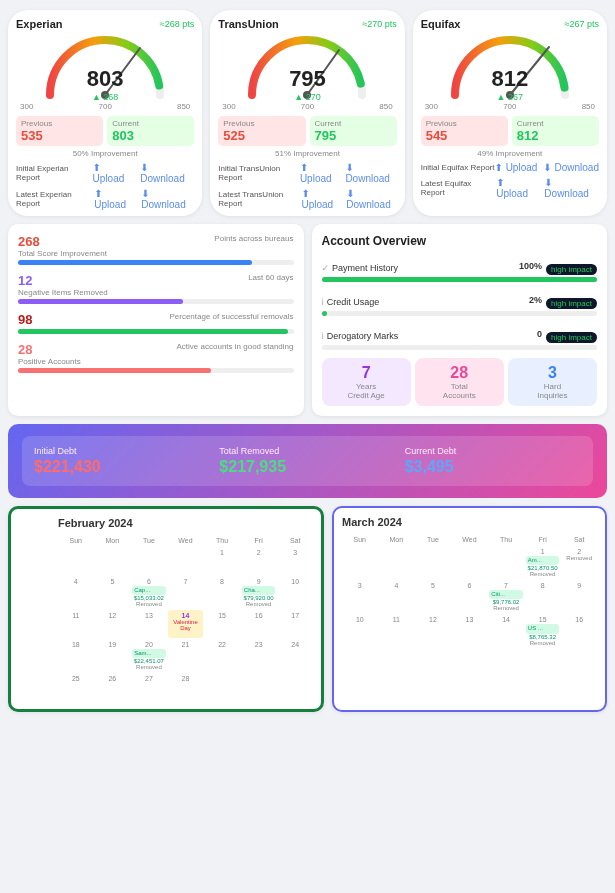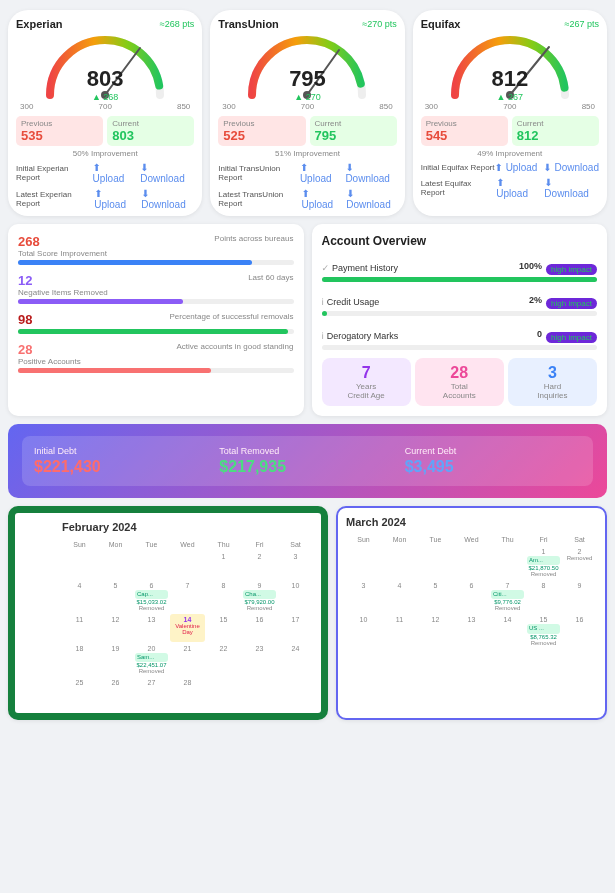--- a/index.html
+++ b/index.html
@@ -56,21 +56,21 @@
     .metric-bar { height: 5px; border-radius: 4px; }
 
     .metric-row { display: flex; justify-content: space-between; align-items: flex-start; }
 
     
     .account-item { margin-bottom: 8px; }
     .account-row { display: flex; justify-content: space-between; align-items: center; }
     .account-name { font-size: 9px; color: #333; }
     .account-pct { font-size: 9px; font-weight: bold; color: #333; }
     .account-impact { font-size: 8px; padding: 1px 5px; border-radius: 8px; }
-    .high-impact { background: #6d28d9; color: #22c55e; margin-top: 8px; }
+    .high-impact { background: #0f172a; color: #22c55e; margin-top: 8px; }
     .account-bar-bg { background: #eee; border-radius: 4px; height: 5px; margin-top: 2px; }
     .account-bar { height: 5px; border-radius: 4px; }
     .account-icon { font-size: 9px; color: #aaa; margin-right: 3px; }
 
     .account-stats { display: flex; gap: 4px; margin-top: 8px; }
     .stat-box { flex: 1; border-radius: 8px; padding: 6px 4px; text-align: center; }
     .stat-box-purple { background: #f3e8ff; }
     .stat-box-pink { background: #ffe4f0; }
     .stat-box-blue { background: #e8f0ff; }
     .stat-val { font-size: 16px; font-weight: bold; }
@@ -99,21 +99,21 @@
     .calendar-card { background: #fff; border-radius: 10px; flex: 1; padding: 8px; box-shadow: 0 1px 4px rgba(0,0,0,0.08); }
     .cal-title { font-size: 11px; font-weight: bold; color: #333; margin-bottom: 6px; }
     .cal-grid { display: grid; grid-template-columns: repeat(7, 1fr); gap: 1px; }
     .cal-header-cell { font-size: 7px; color: #888; text-align: center; padding: 2px 0; }
     .cal-cell { font-size: 7px; color: #333; text-align: center; padding: 2px 1px; min-height: 28px; }
     .cal-cell-num { font-size: 7px; color: #888; }
     .cal-event { font-size: 6px; border-radius: 3px; padding: 1px 2px; margin-top: 1px; text-align: left; line-height: 1.2; }
     .cal-event-green { background: #d1fae5; color: #059669; }
     .cal-event-removed { font-size: 6px; color: #888; }
     .cal-today { background: #fef3c7; border-radius: 3px; }
-    .feb-border { border: 7px solid #15803d; border-radius: 10px; padding-left: 47px; }
+    .feb-border { border: 3px solid #15803d; border-radius: 10px; padding-left: 47px; }
     .mar-border { border: 2px solid #6366f1; border-radius: 10px; }
   </style>
 </head>
 <body>
 
 <div class="credit-cards-row">
 
   <div class="credit-card">
     <div class="credit-card-header">
       <span class="credit-card-title">Experian</span>

